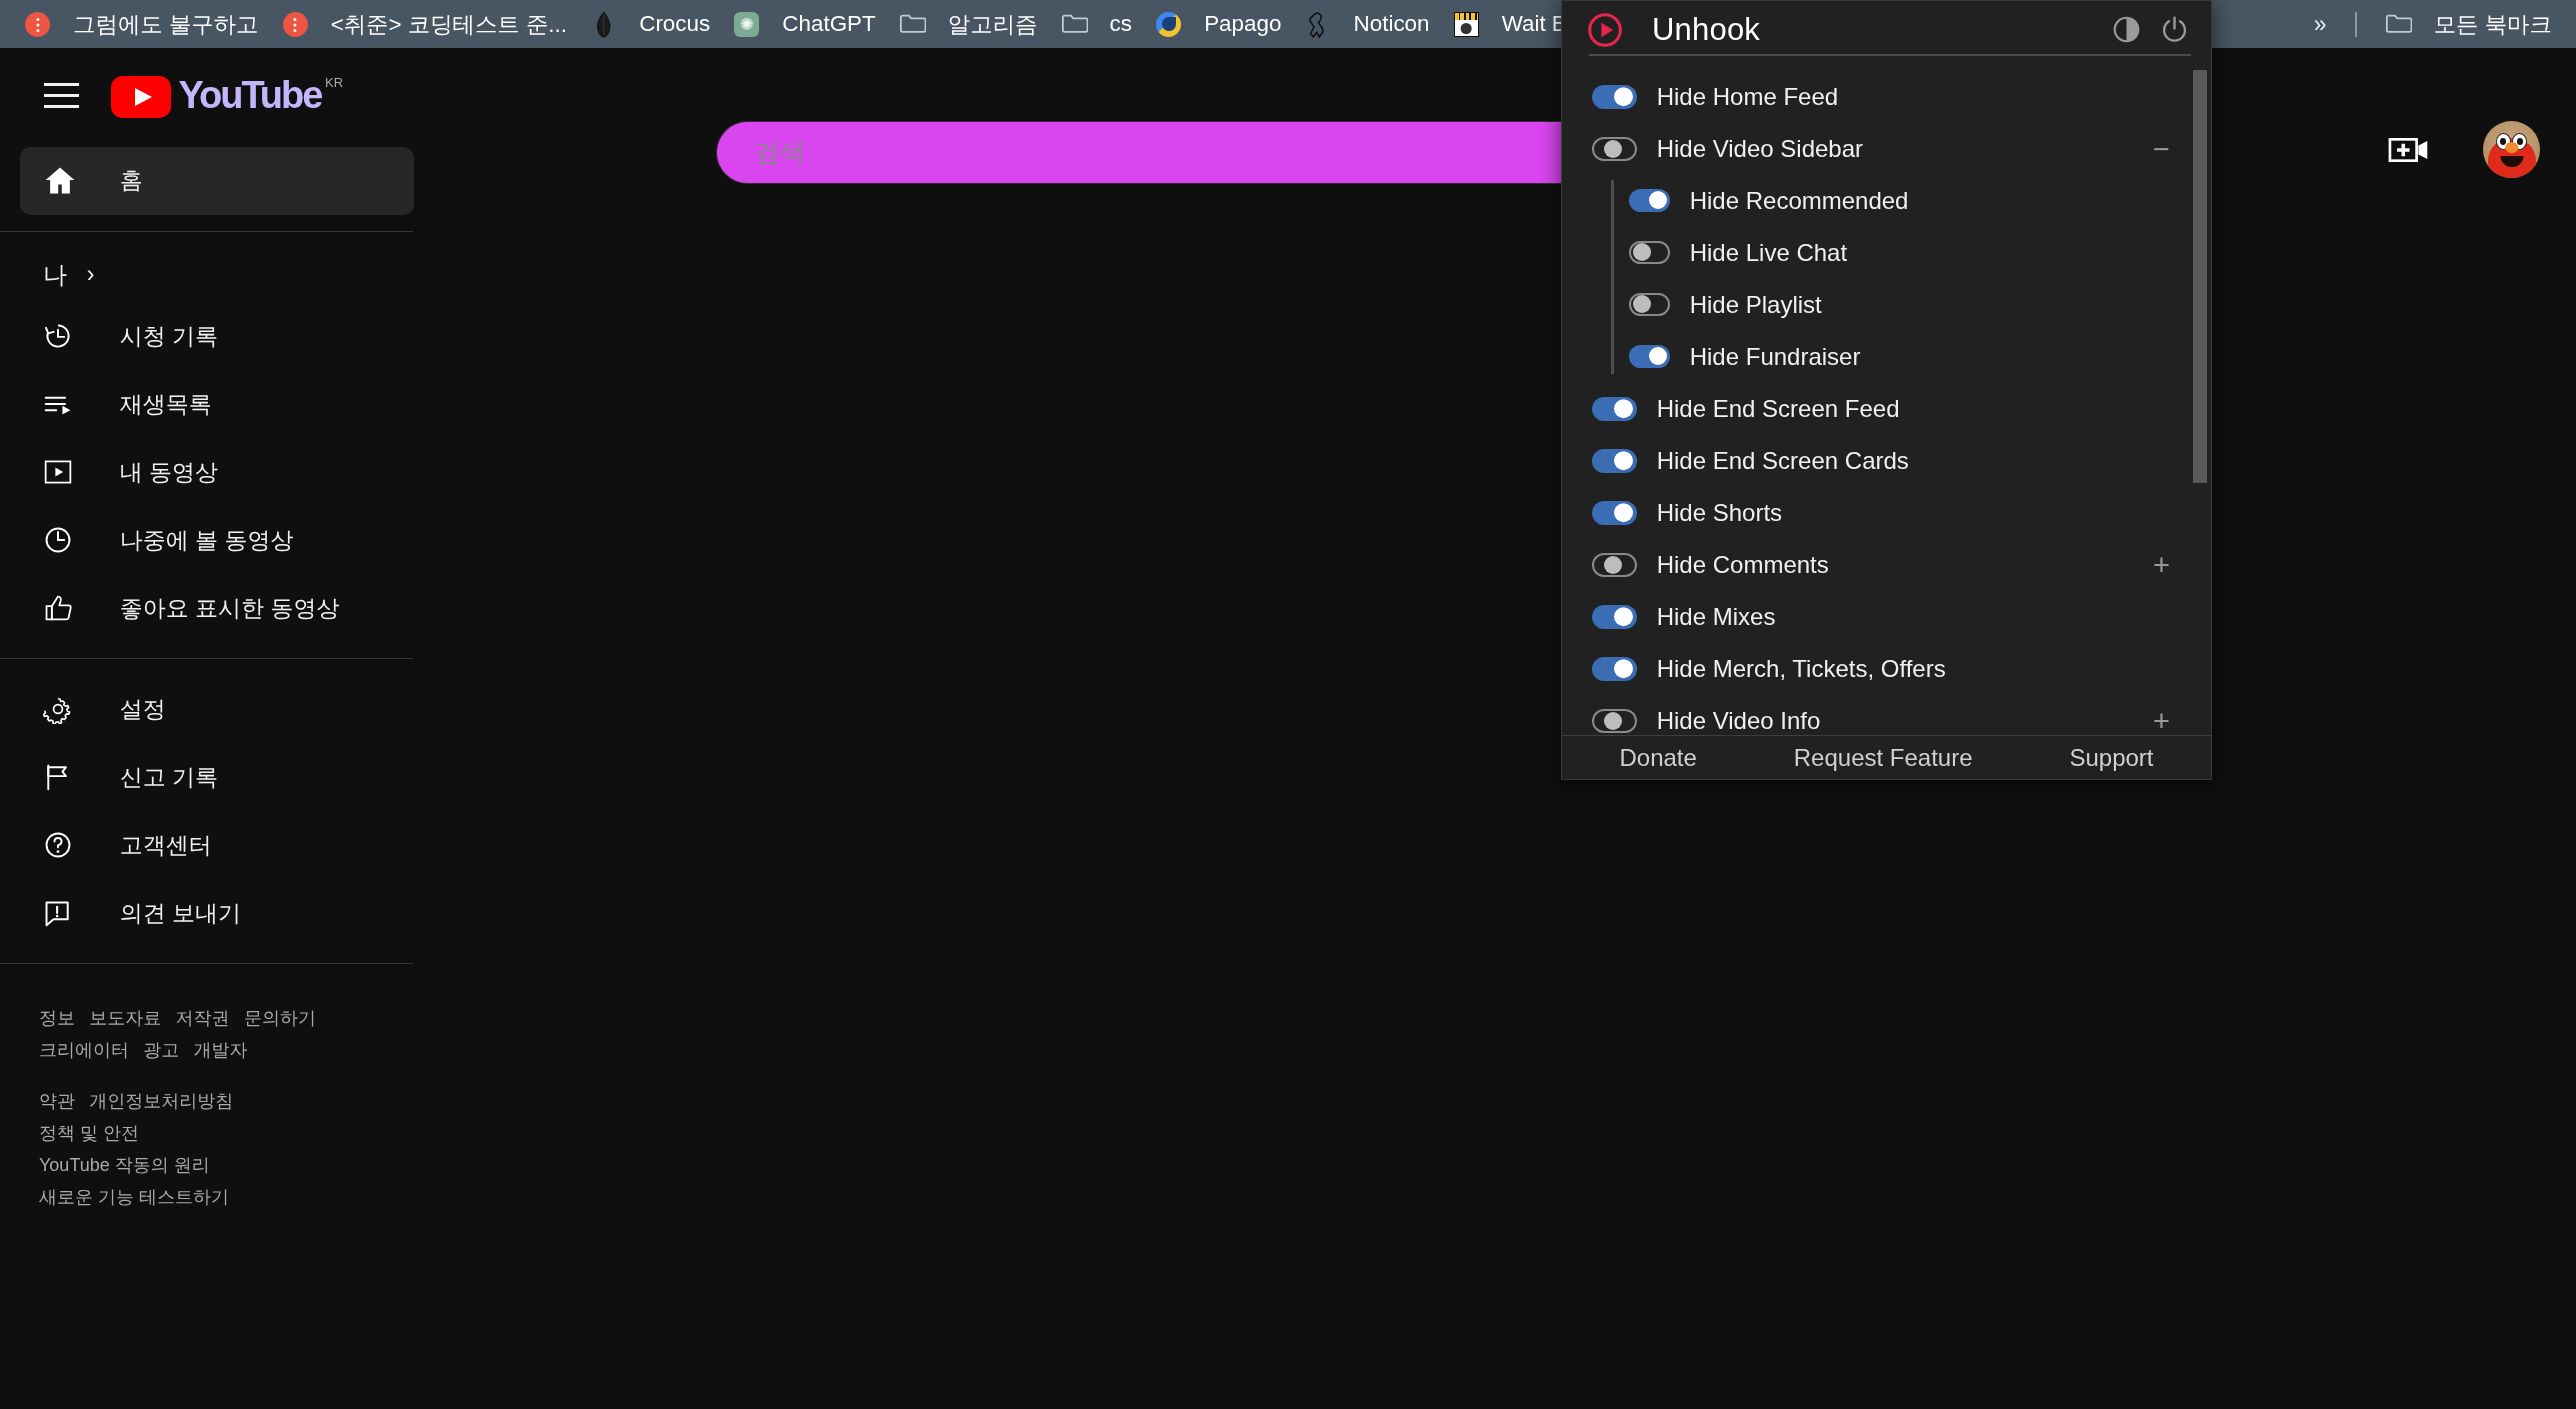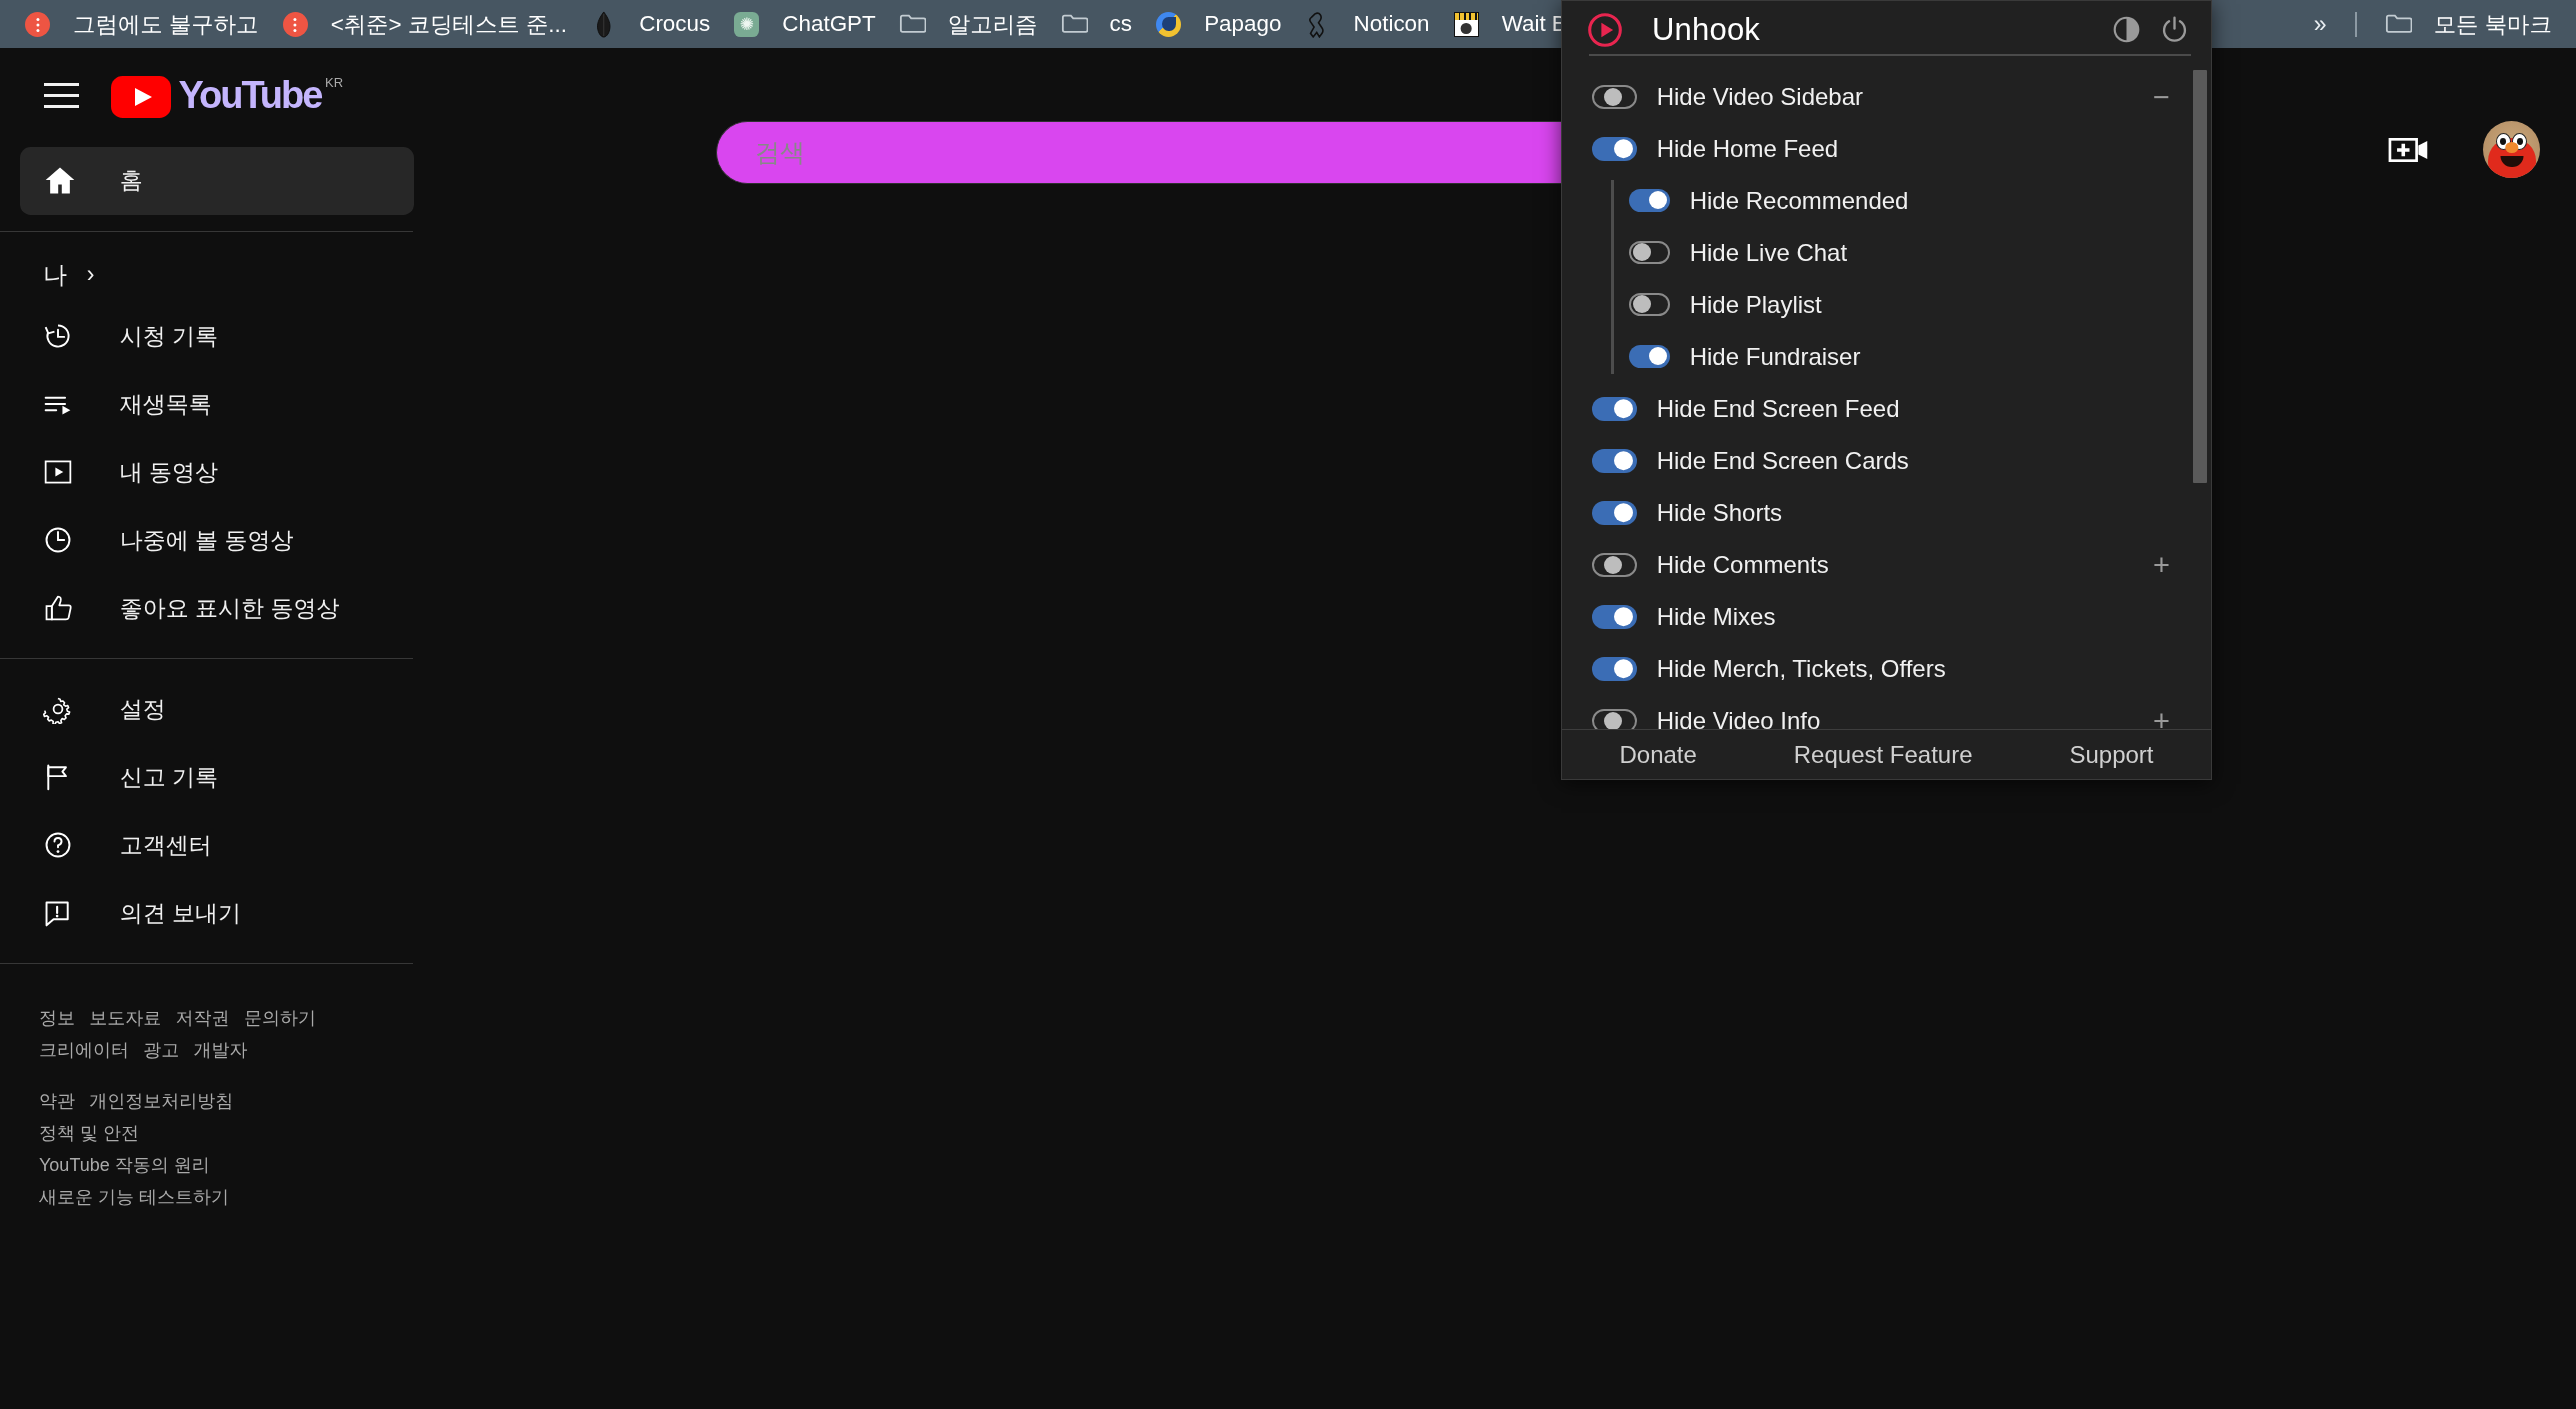--- a/index.html
+++ b/index.html
@@ -240,21 +240,21 @@
   }
   .sw.off .knob { width: 18px; height: 18px; }
   .sw.sm { width: 41px; height: 22.4px; }
   .sw.sm.on .knob { left: 19.7px; width:18px; height:18px; }
 
   .uh-label { color:#f1f1f1; font-size: 24px; margin-left: 19.7px; white-space:nowrap; }
   .uh-row.sub .uh-label { font-size: 24px; }
   .uh-expand { margin-left:auto; color:#9a9a9a; font-size: 29px; line-height: 18px; user-select:none; }
 
   .uh-footer {
-    flex: 0 0 auto; height: 50px;
+    flex: 0 0 auto; height: 44px;
     border-top: 0.9px solid #3d3d3d;
     display:flex; align-items:center; justify-content: space-around;
     padding: 0 9px;
   }
   .uh-flink { color:#d0d0d0; font-size: 24px; cursor:pointer; }
 </style>
 </head>
 <body>
 
 <div class="bookmarks-bar">
@@ -550,32 +550,32 @@
           <path d="M16 3 v12" stroke="#9a9a9a" stroke-width="2.6" stroke-linecap="round"></path>
         </svg>
       </span>
     </div>
     <span class="uh-hdr-rule"></span>
   </div>
 
   <div class="uh-list">
 
     <div class="uh-row">
+      <span class="sw on">
+          <span class="knob"></span>
+        </span>
+      <span class="uh-label">Hide Home Feed</span>
+    </div>
+
+    <div class="uh-row">
       <span class="sw off">
           <span class="knob"></span>
         </span>
       <span class="uh-label">Hide Video Sidebar</span>
       <span class="uh-expand">−</span>
-    </div>
-
-    <div class="uh-row">
-      <span class="sw on">
-          <span class="knob"></span>
-        </span>
-      <span class="uh-label">Hide Home Feed</span>
     </div>
 
     <div class="uh-row sub first">
       <span class="sw sm on">
           <span class="knob"></span>
         </span>
       <span class="uh-label">Hide Recommended</span>
     </div>
 
     <div class="uh-row sub">

